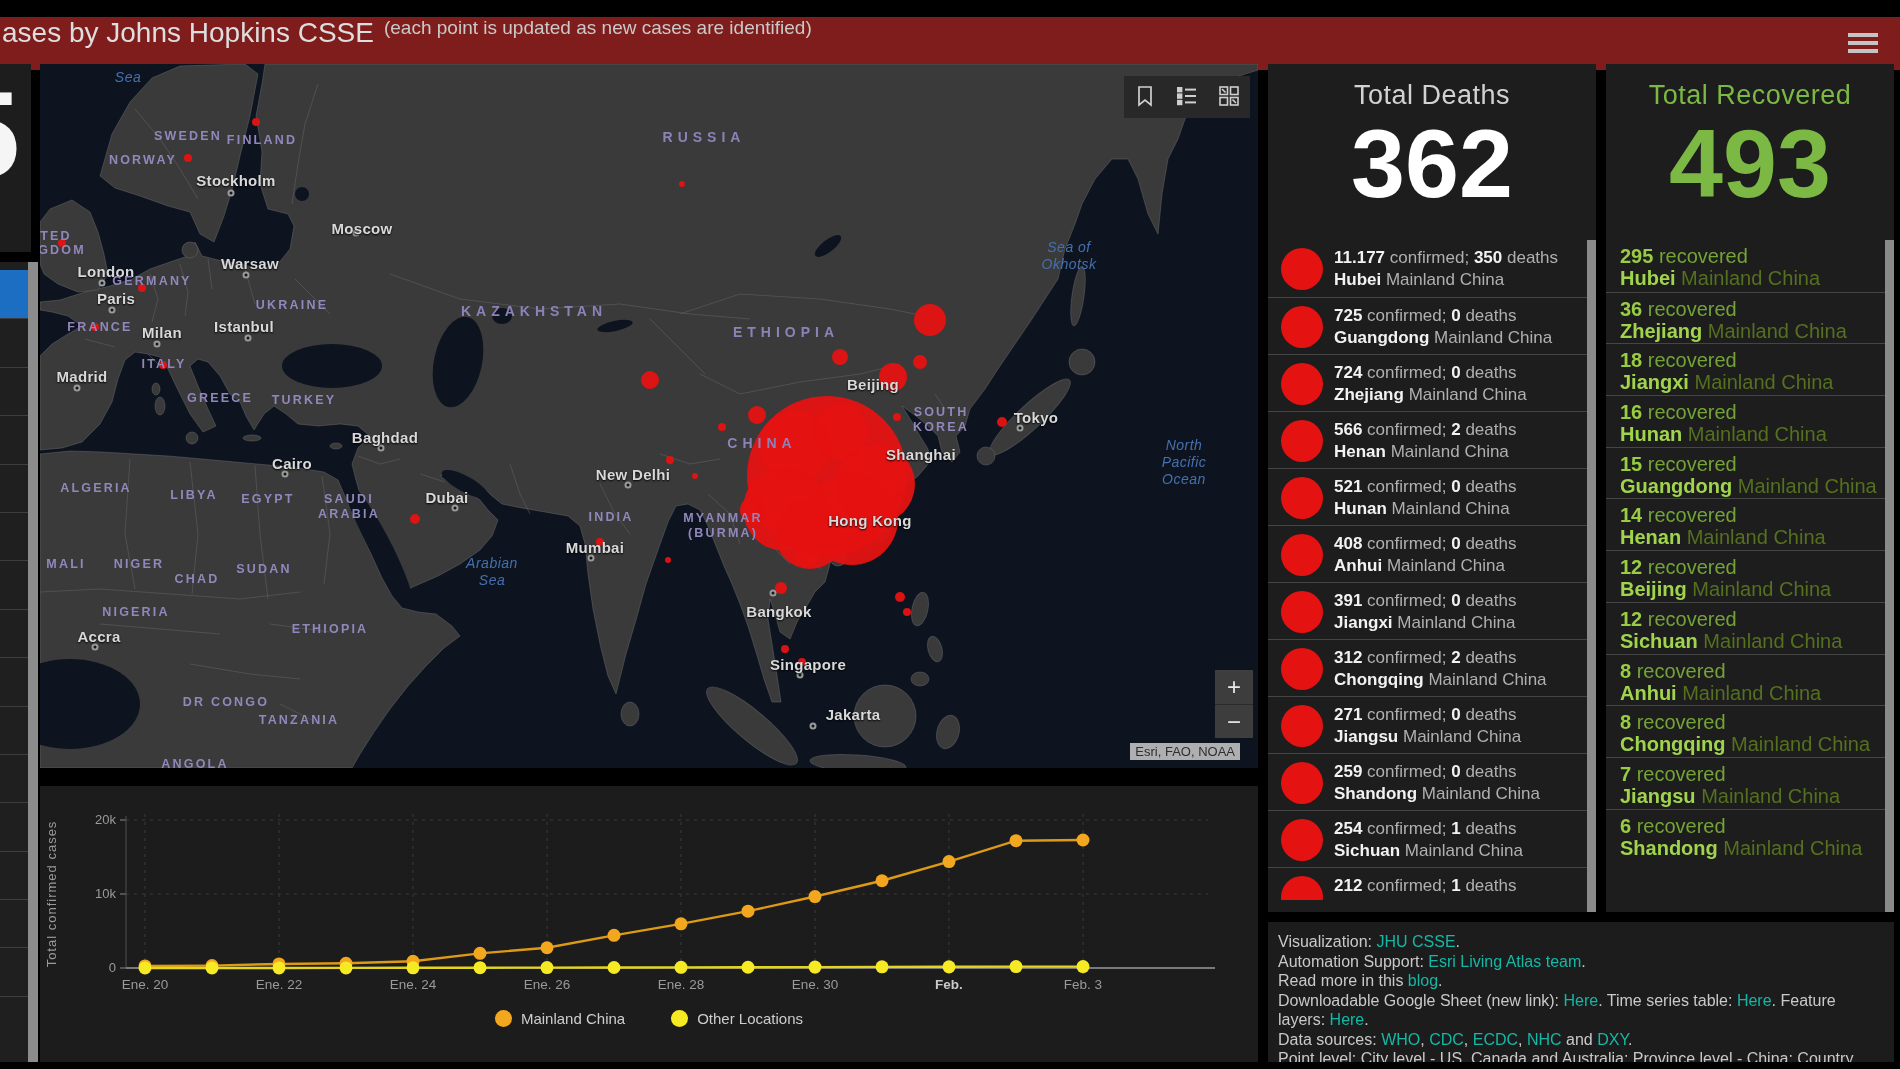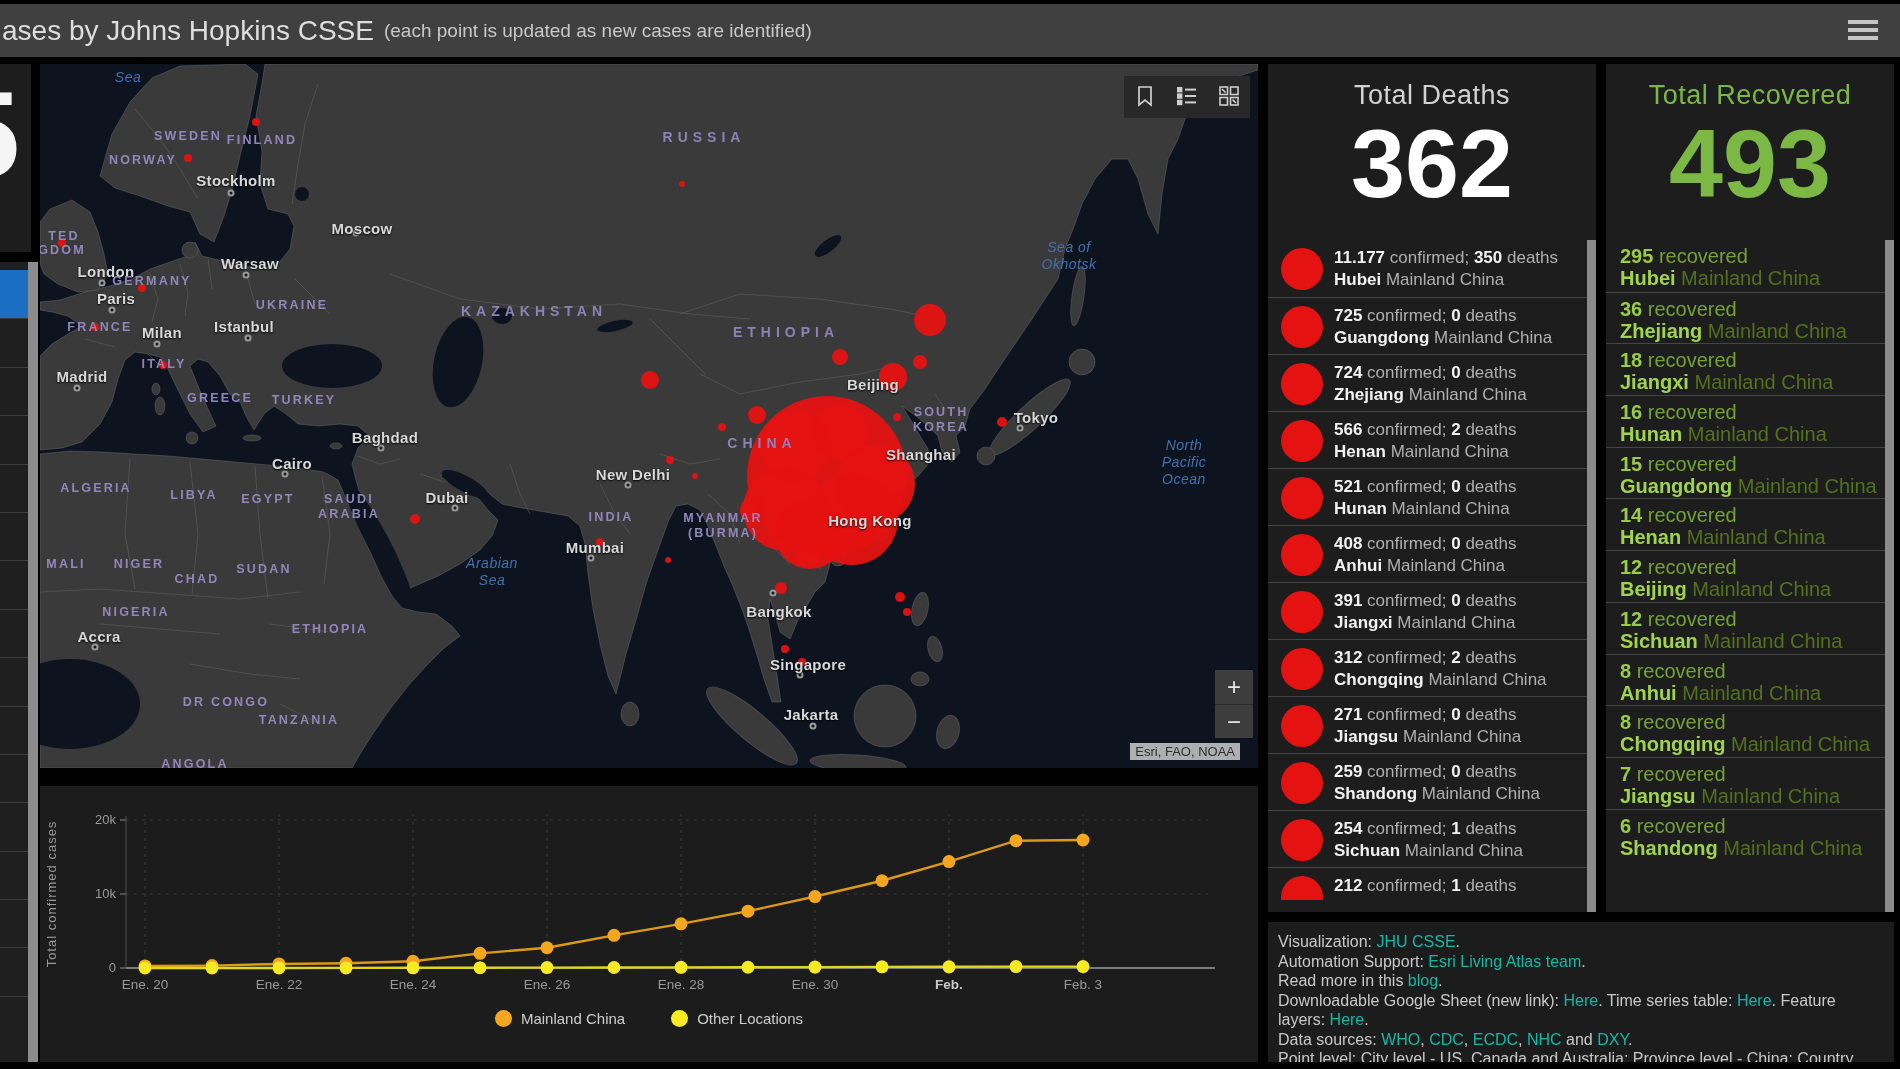--- a/index.html
+++ b/index.html
@@ -1,22 +1,22 @@
 <!DOCTYPE html>
 <html><head>
 <meta charset="utf-8">
 <style>
   * { margin:0; padding:0; box-sizing:border-box; }
   html,body { background:#000; }
   #app { position:relative; width:1900px; height:1069px; background:#000; overflow:hidden;
          font-family:"Liberation Sans", sans-serif; }
 
   
-  #hdr { position:absolute; left:0; top:4px; width:1900px; height:53px; background:#404040;
-         display:flex; align-items:center; }
+  #hdr { position:absolute; left:0; top:17px; width:1900px; height:53px; background:#7f1d1d;
+         display:flex; }
   #hdr .title { font-size:28px; color:#dedede; margin-left:2px; white-space:nowrap; }
   #hdr .subtitle { font-size:19px; color:#c9c9c9; margin-left:10px; white-space:nowrap; }
   #hamburger { position:absolute; right:22px; top:16px; width:30px; cursor:pointer; }
   #hamburger span { display:block; width:30px; height:3.5px; background:#c4c4c4; margin-bottom:4.5px; }
 
   .panel { position:absolute; background:#1d1d1d; }
 
   
   #left-top { left:0; top:64px; width:31px; height:188px; overflow:hidden; }
   #left-top .big-digit { position:absolute; left:-48px; top:10px; font-size:122px; line-height:1;
@@ -269,21 +269,21 @@
         <span class="mdot" style="left: 980px; top: 364px;"></span>
         <span class="mdot" style="left: 733px; top: 529px;"></span>
         <span class="mdot" style="left: 760px; top: 611px;"></span>
         <span class="mdot" style="left: 773px; top: 662px;"></span>
         <span class="mlabel sea" style="left: 88px; top: 13px;">Sea</span>
         <span class="mlabel country" style="left: 148px; top: 72px;">SWEDEN</span>
         <span class="mlabel country" style="left: 222px; top: 76px;">FINLAND</span>
         <span class="mlabel country" style="left: 103px; top: 96px;">NORWAY</span>
         <span class="mlabel city" style="left: 196px; top: 117px;">Stockholm</span>
         <span class="mlabel city" style="left: 322px; top: 153px; margin-top: 12px;">Moscow</span>
-        <span class="mlabel country" style="left: 16px; top: 172px; padding-left: 16px;">TED</span>
+        <span class="mlabel country" style="left: 16px; top: 172px;">TED</span>
         <span class="mlabel country" style="left: 22px; top: 186px;">GDOM</span>
         <span class="mlabel city" style="left: 66px; top: 208px;">London</span>
         <span class="mlabel country" style="left: 112px; top: 217px;">GERMANY</span>
         <span class="mlabel city" style="left: 210px; top: 200px;">Warsaw</span>
         <span class="mlabel city" style="left: 76px; top: 235px;">Paris</span>
         <span class="mlabel country" style="left: 60px; top: 263px;">FRANCE</span>
         <span class="mlabel city" style="left: 122px; top: 269px;">Milan</span>
         <span class="mlabel country" style="left: 252px; top: 241px;">UKRAINE</span>
         <span class="mlabel country" style="left: 124px; top: 300px;">ITALY</span>
         <span class="mlabel city" style="left: 42px; top: 313px;">Madrid</span>
@@ -300,21 +300,21 @@
         <span class="mlabel city" style="left: 996px; top: 354px;">Tokyo</span>
         <span class="mlabel city" style="left: 881px; top: 391px;">Shanghai</span>
         <span class="mlabel city" style="left: 830px; top: 457px;">Hong Kong</span>
         <span class="mlabel city" style="left: 593px; top: 411px;">New Delhi</span>
         <span class="mlabel country" style="left: 571px; top: 453px;">INDIA</span>
         <span class="mlabel city" style="left: 555px; top: 484px;">Mumbai</span>
         <span class="mlabel country" style="left: 683px; top: 462px;">MYANMAR
 (BURMA)</span>
         <span class="mlabel city" style="left: 739px; top: 548px;">Bangkok</span>
         <span class="mlabel city" style="left: 768px; top: 601px;">Singapore</span>
-        <span class="mlabel city" style="left: 771px; top: 651px;">Jakarta</span>
+        <span class="mlabel city" style="left: 813px; top: 651px;">Jakarta</span>
         <span class="mlabel sea" style="left: 452px; top: 508px;">Arabian
 Sea</span>
         <span class="mlabel sea" style="left: 1144px; top: 398px;">North
 Pacific
 Ocean</span>
         <span class="mlabel sea" style="left: 1029px; top: 192px;">Sea of
 Okhotsk</span>
         <span class="mlabel city" style="left: 345px; top: 374px;">Baghdad</span>
         <span class="mlabel city" style="left: 252px; top: 400px;">Cairo</span>
         <span class="mlabel city" style="left: 407px; top: 434px;">Dubai</span>

